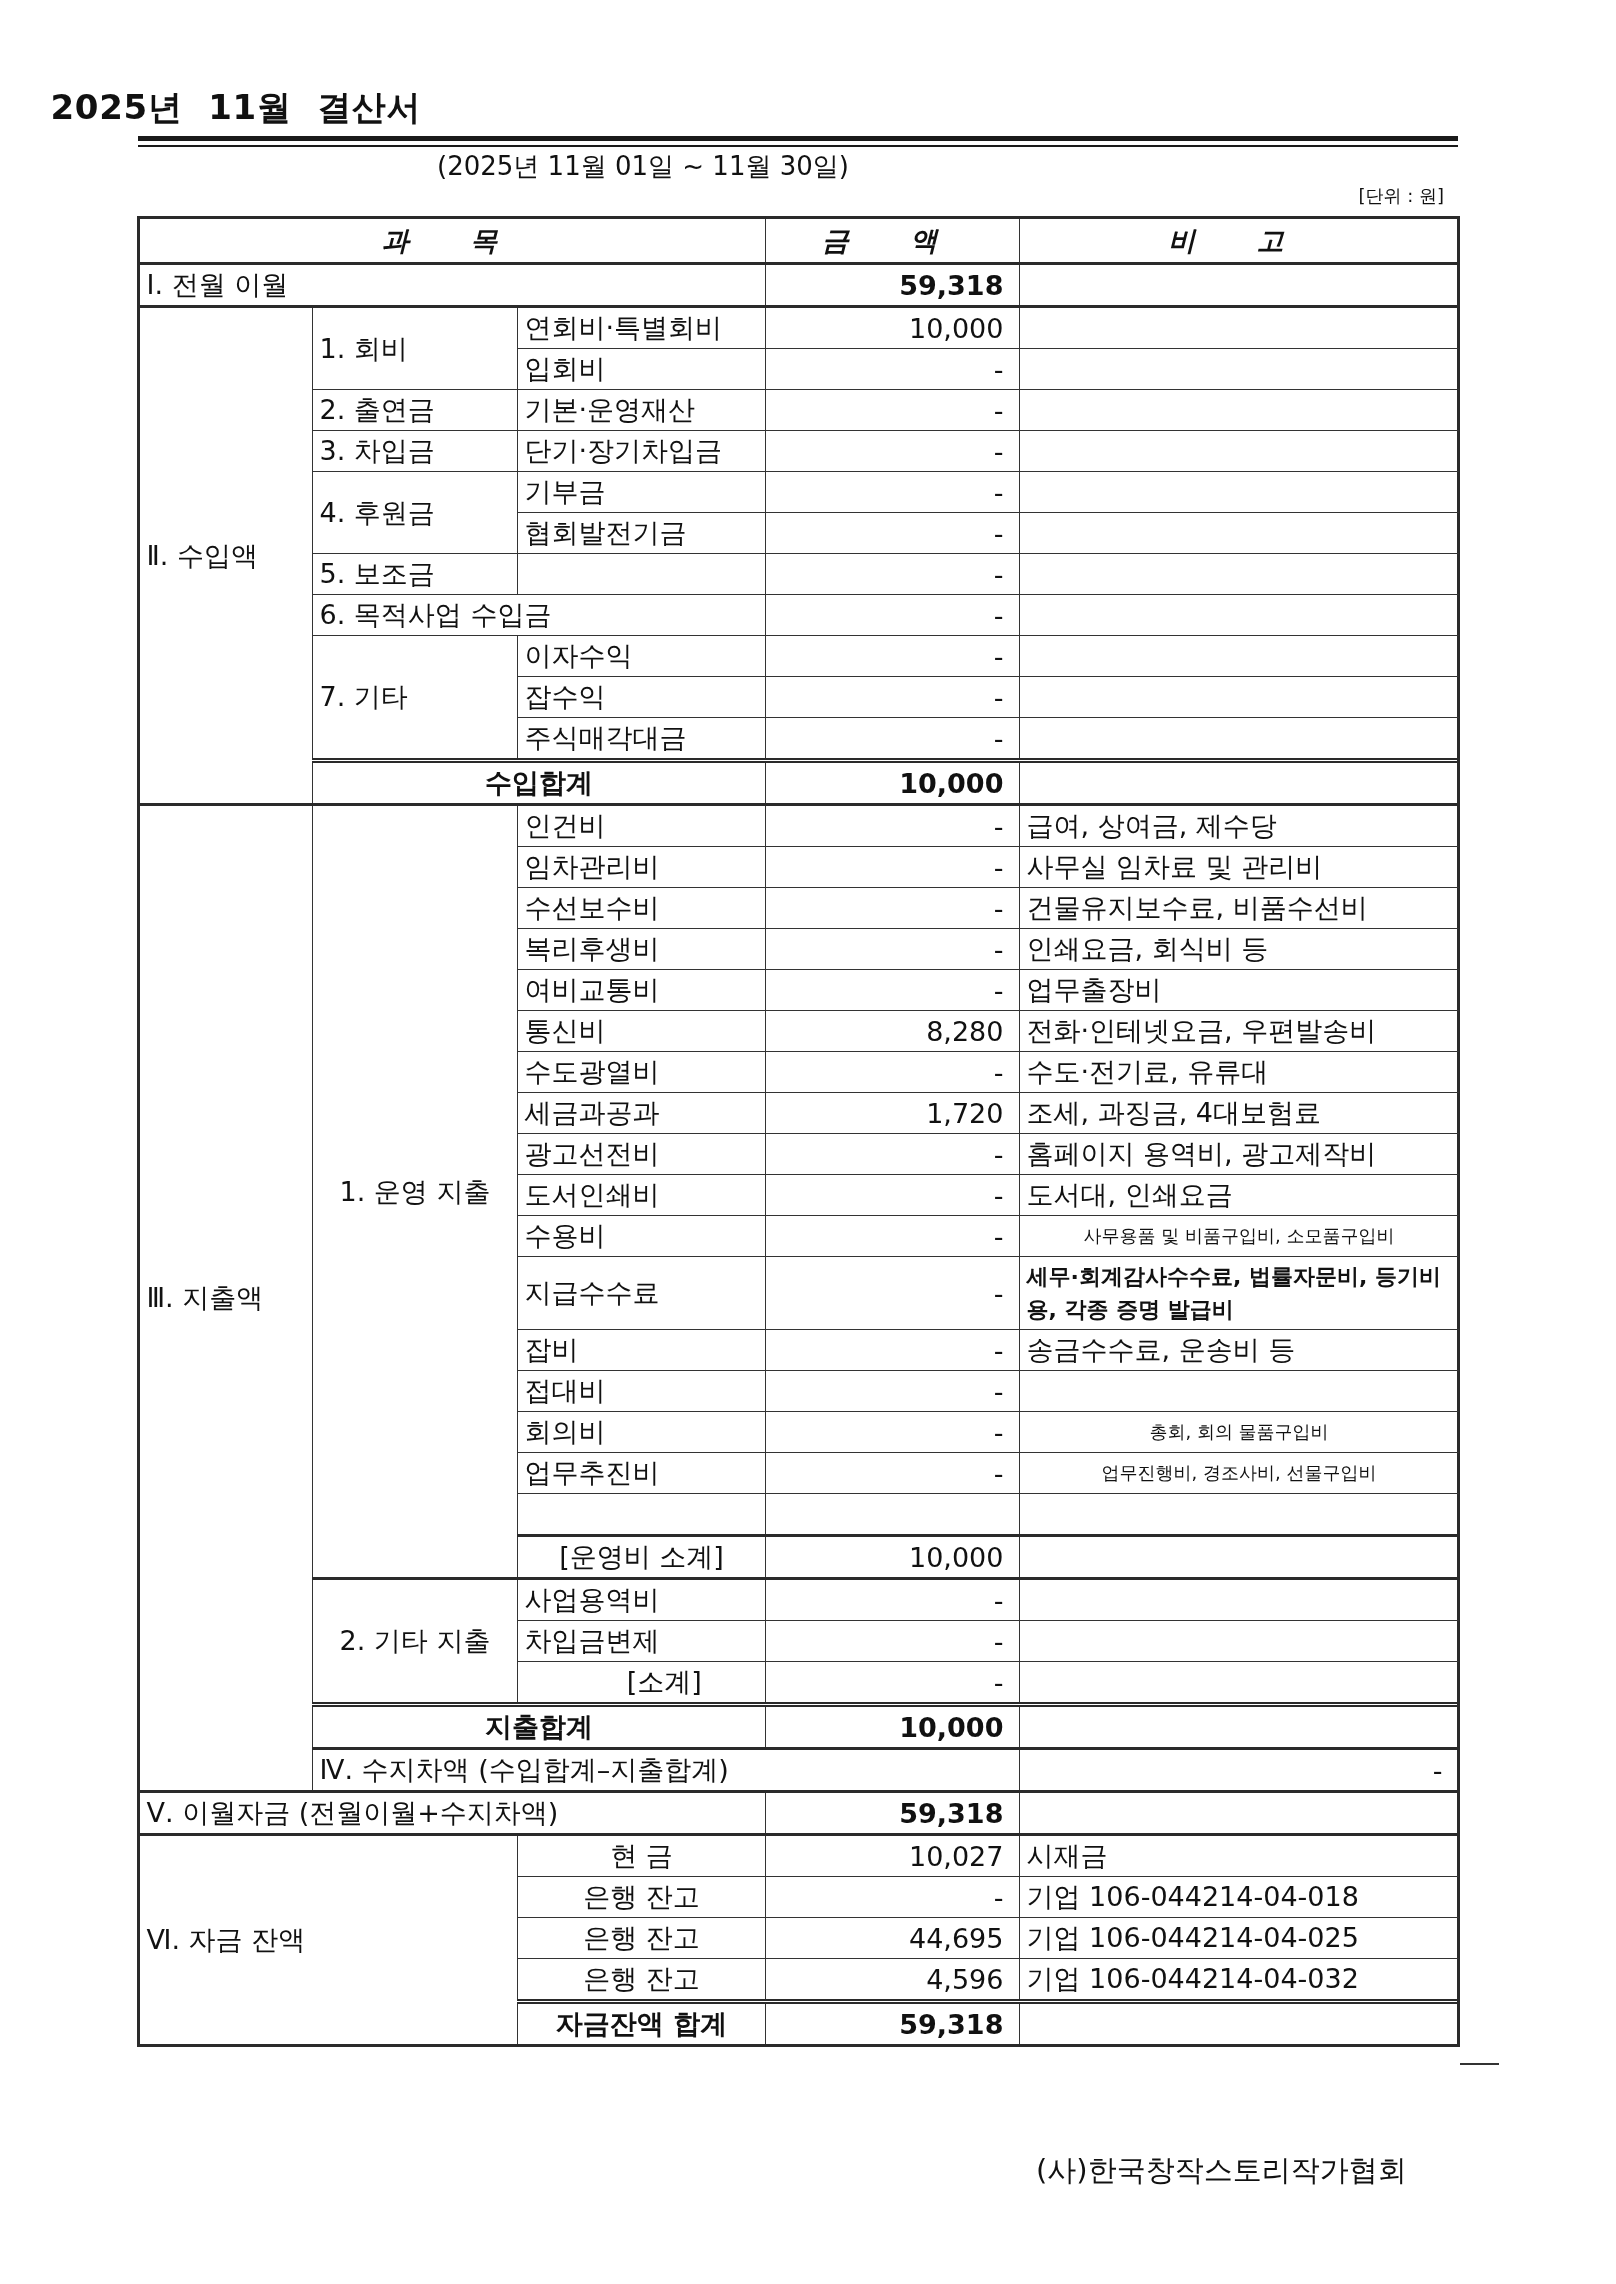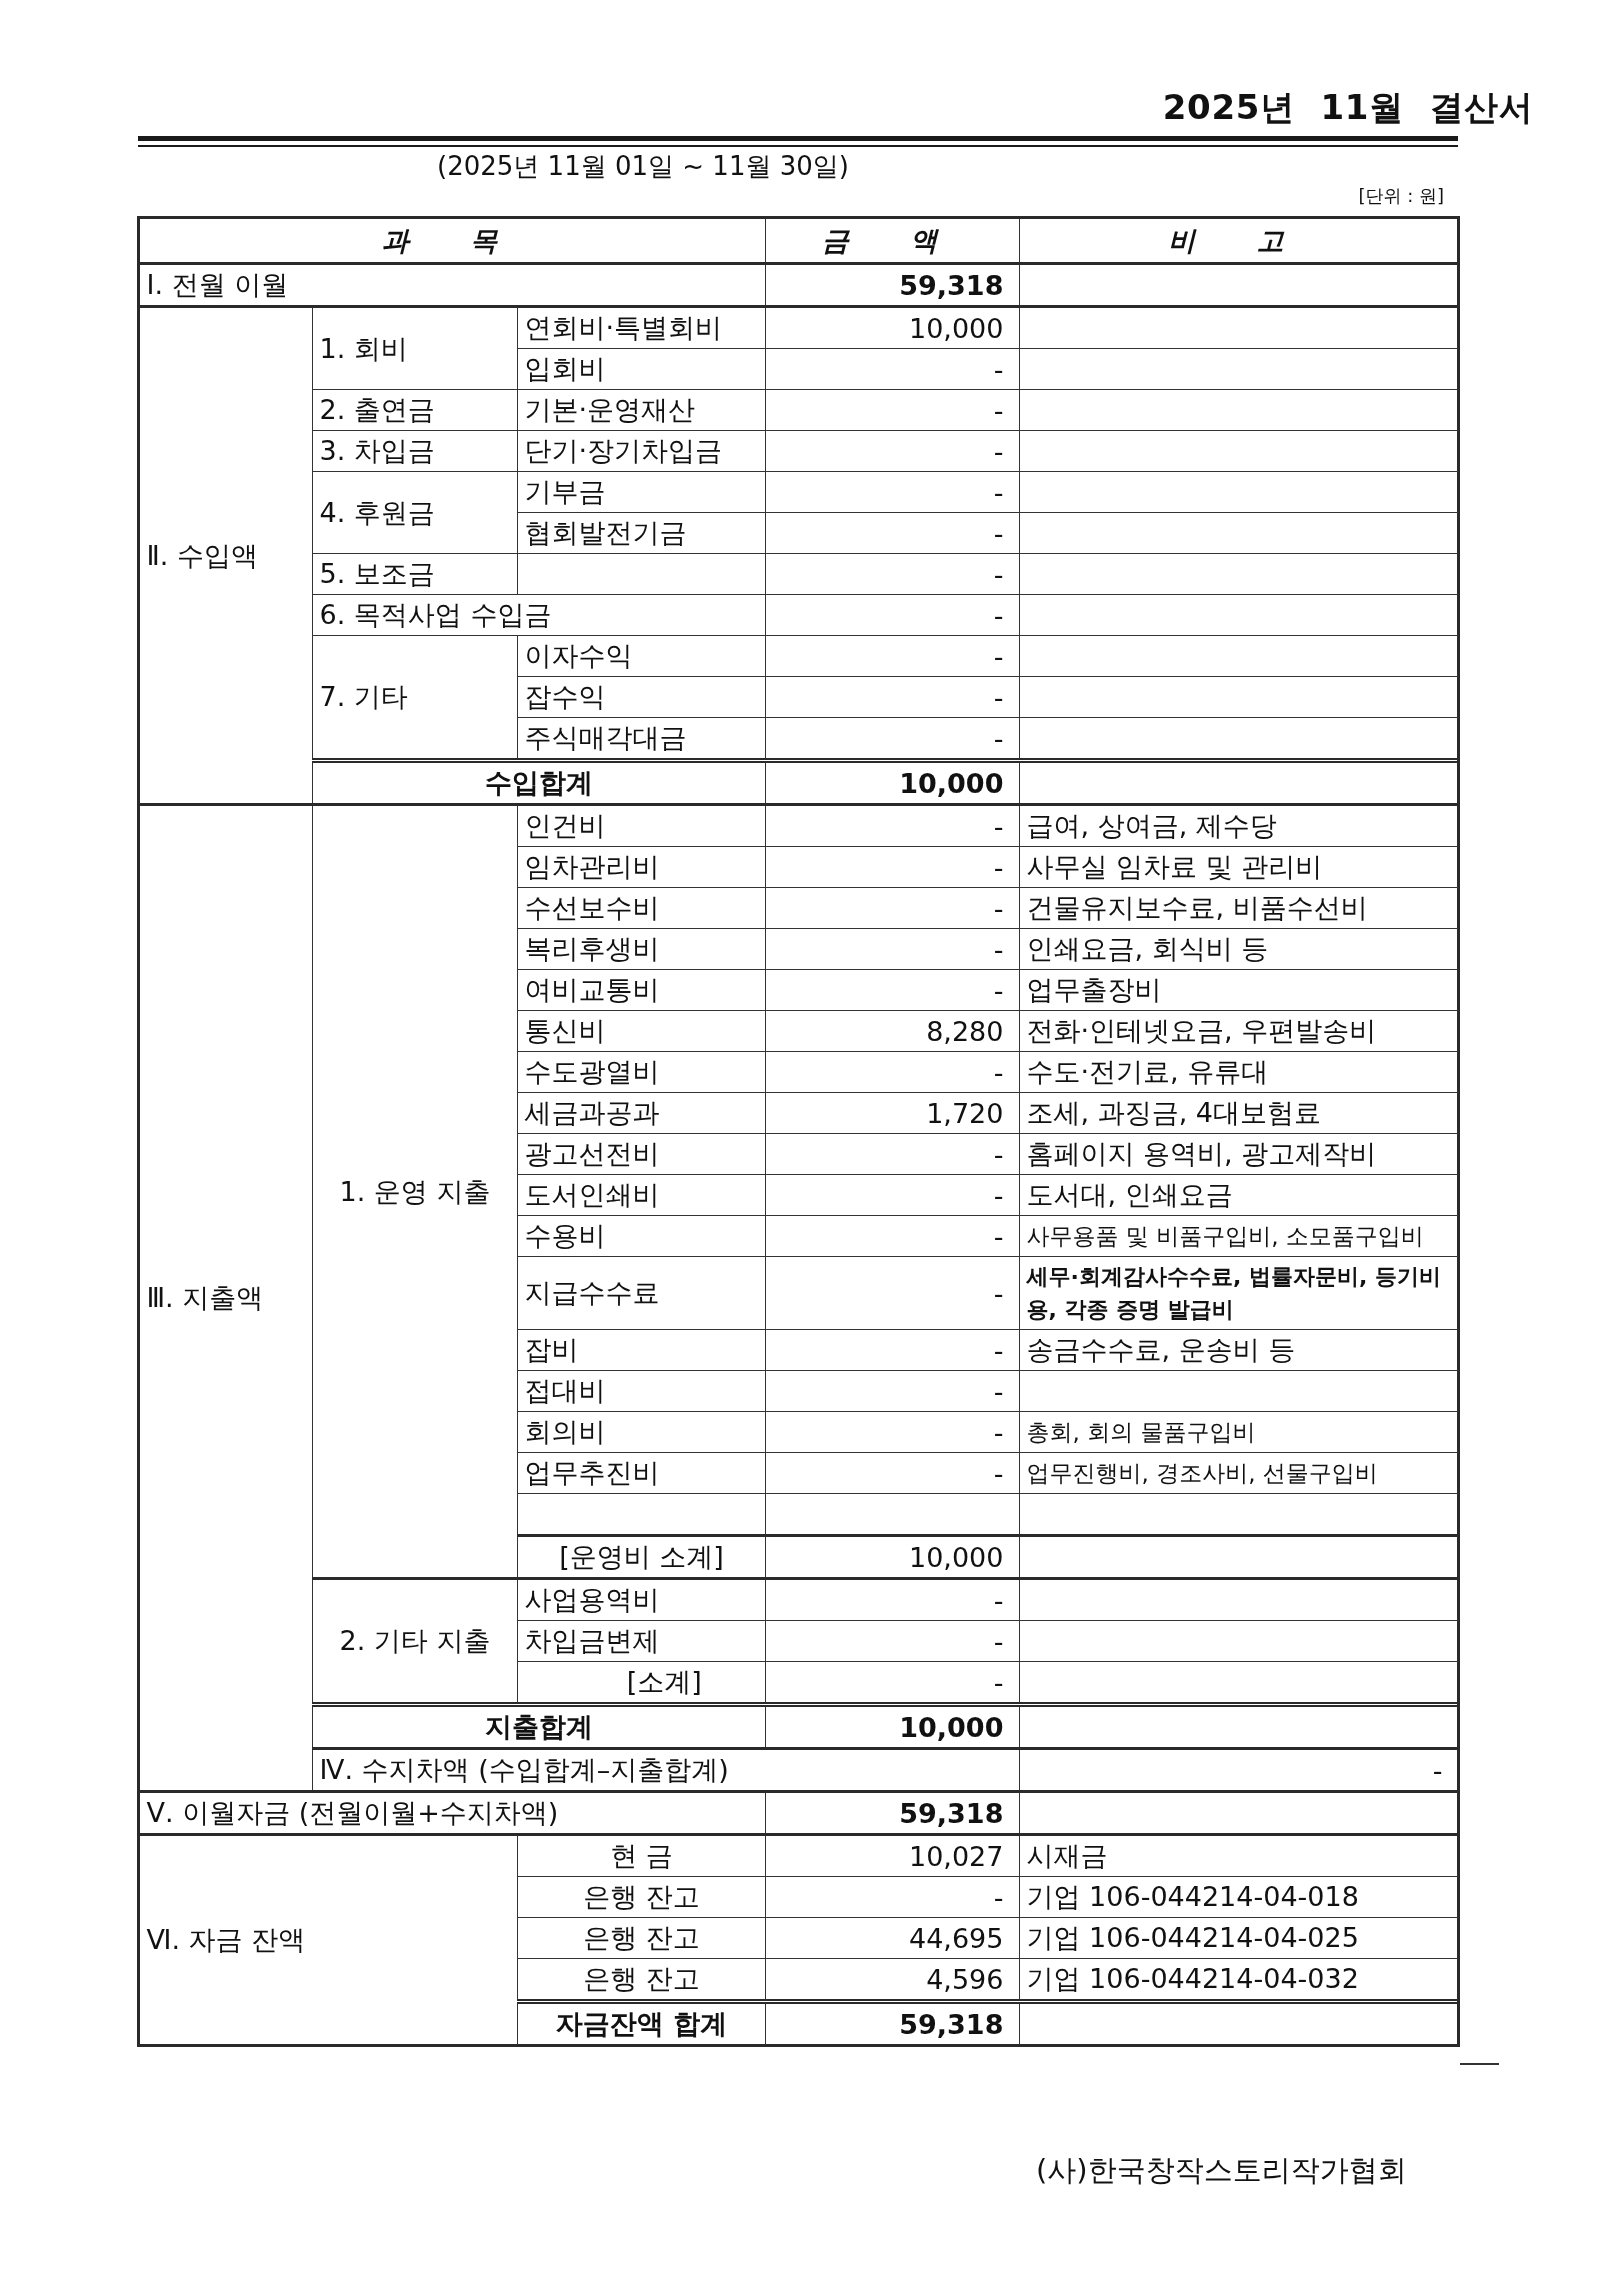--- a/index.html
+++ b/index.html
@@ -1,35 +1,35 @@
 <!DOCTYPE html>
 <html style="font-size:10.4px"><head>
 <meta charset="utf-8">
 <style>
   html, body { margin:0; padding:0; background:#ffffff; }
   body { width:1617px; height:2284px; position:relative; overflow:hidden;
          font-family:"DejaVu Sans","Liberation Sans",sans-serif; color:#111; }
-  .title { position:absolute; left:0; width:1540px; top:85px; text-align:right;
-           font-size:34px; font-weight:bold; letter-spacing:0.7px; }
+  .title { position:absolute; left:0; width:1540px; top:85px; text-align:left;
+           font-size:34px; font-weight:bold; letter-spacing:0.7px;padding-left:44px; }
   .title span { margin:0 6.5px; }
   .rule1 { position:absolute; left:138px; width:1320px; top:136px; height:4.6px; background:#1a1a1a; }
   .rule2 { position:absolute; left:138px; width:1320px; top:145px; height:2px; background:#1a1a1a; }
   .period { position:absolute; left:0; width:1286px; top:149px; text-align:center; font-size:26px; }
   .unit { position:absolute; right:173px; top:184px; font-size:18px; }
   table.ledger { position:absolute; left:137px; top:216px; width:1321px; border-collapse:collapse;
                  table-layout:fixed; border:3.3px solid #2a2a2a; }
   table.ledger td { border:1.3px solid #333; padding:0 6.5px; font-size:27px; height:40px;
                     white-space:nowrap; overflow:hidden; vertical-align:middle; }
   table.ledger tr.hdr td { height:43px; font-weight:bold; text-align:center; letter-spacing:26px;
                            border-bottom:3.9px solid #2a2a2a;font-style:italic; }
   td.amt { text-align:right; padding-right:15.6px !important; }
   td.bold { font-weight:bold; }
   td.ctr { text-align:center; }
   td.note { font-size:27px; }
-  td.note.small { font-size:23px; }
+  td.note.small { font-size:18px;text-align:center; }
   td.note.two { font-size:22px; line-height:33px; white-space:normal;font-weight:bold; }
   tr.thick-top td { border-top:3.9px solid #2a2a2a; }
   tr.double-top td { border-top:5.2px double #2a2a2a; }
   td.top { vertical-align:top; padding-top:3.9px; }
   td.leftpad { padding-left:19.6px; }
   .footer { position:absolute; left:1036px; top:2151px; font-size:29px; }
   .stray { position:absolute; left:1460px; top:2063px; width:39px; height:2px; background:#333; }
 </style>
 </head>
 <body>

